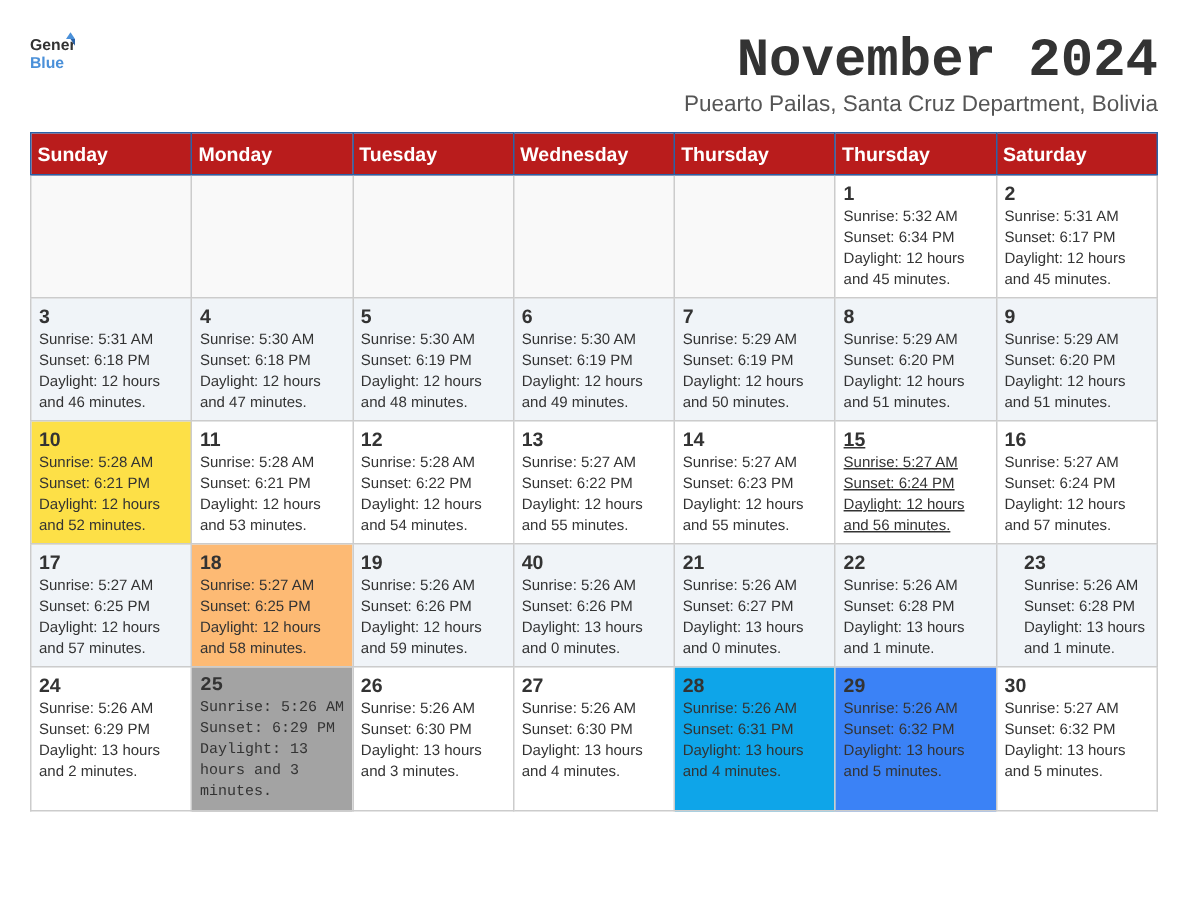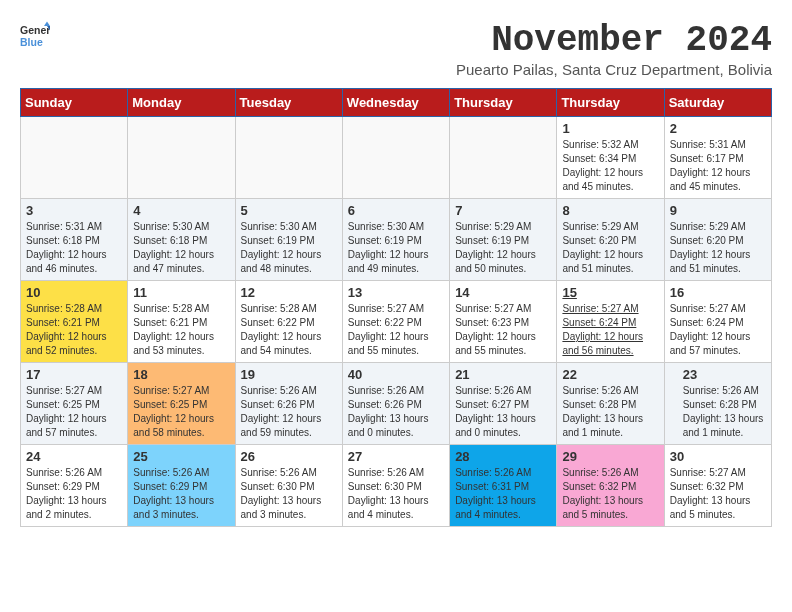--- a/index.html
+++ b/index.html
@@ -265,21 +265,21 @@
 Daylight: 13 hours and 1 minute.</div>
         </td>
       </tr>
       <tr>
         <td style="background: rgb(255, 255, 255);">
           <span class="day-number">24</span>
           <div class="day-info" style="white-space: pre-line;">Sunrise: 5:26 AM
 Sunset: 6:29 PM
 Daylight: 13 hours and 2 minutes.</div>
         </td>
-        <td style="background: #7dd3fc;">
+        <td style="background: #a3a3a3; font-family: Liberation Mono, monospace;">
           <span class="day-number">25</span>
           <div class="day-info" style="white-space: pre-line;">Sunrise: 5:26 AM
 Sunset: 6:29 PM
 Daylight: 13 hours and 3 minutes.</div>
         </td>
         <td style="background: rgb(255, 255, 255);">
           <span class="day-number">26</span>
           <div class="day-info" style="white-space: pre-line;">Sunrise: 5:26 AM
 Sunset: 6:30 PM
 Daylight: 13 hours and 3 minutes.</div>
@@ -289,21 +289,21 @@
           <div class="day-info" style="white-space: pre-line;">Sunrise: 5:26 AM
 Sunset: 6:30 PM
 Daylight: 13 hours and 4 minutes.</div>
         </td>
         <td style="background: #0ea5e9;">
           <span class="day-number">28</span>
           <div class="day-info" style="white-space: pre-line;">Sunrise: 5:26 AM
 Sunset: 6:31 PM
 Daylight: 13 hours and 4 minutes.</div>
         </td>
-        <td style="background: #f9a8d4;">
+        <td style="background: #3b82f6;">
           <span class="day-number">29</span>
           <div class="day-info" style="white-space: pre-line;">Sunrise: 5:26 AM
 Sunset: 6:32 PM
 Daylight: 13 hours and 5 minutes.</div>
         </td>
         <td style="background: rgb(255, 255, 255);">
           <span class="day-number">30</span>
           <div class="day-info" style="white-space: pre-line;">Sunrise: 5:27 AM
 Sunset: 6:32 PM
 Daylight: 13 hours and 5 minutes.</div>

